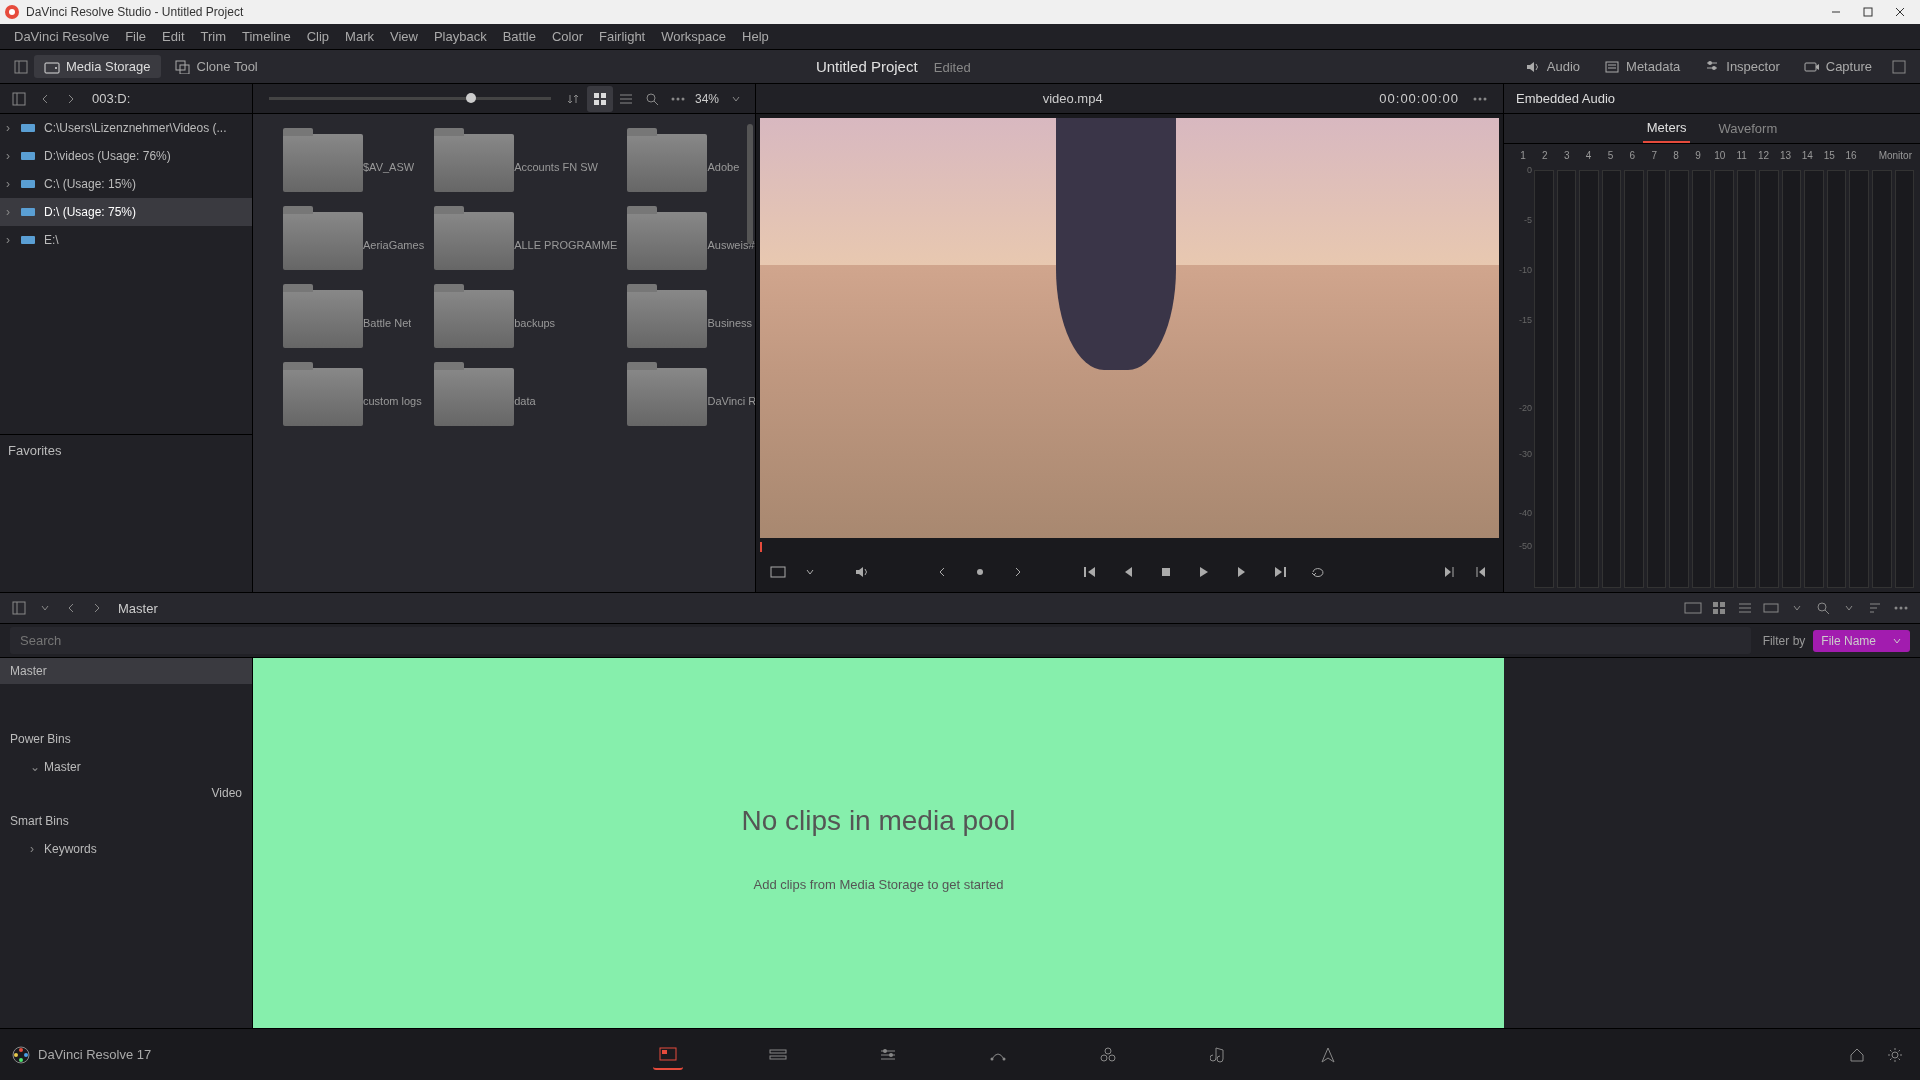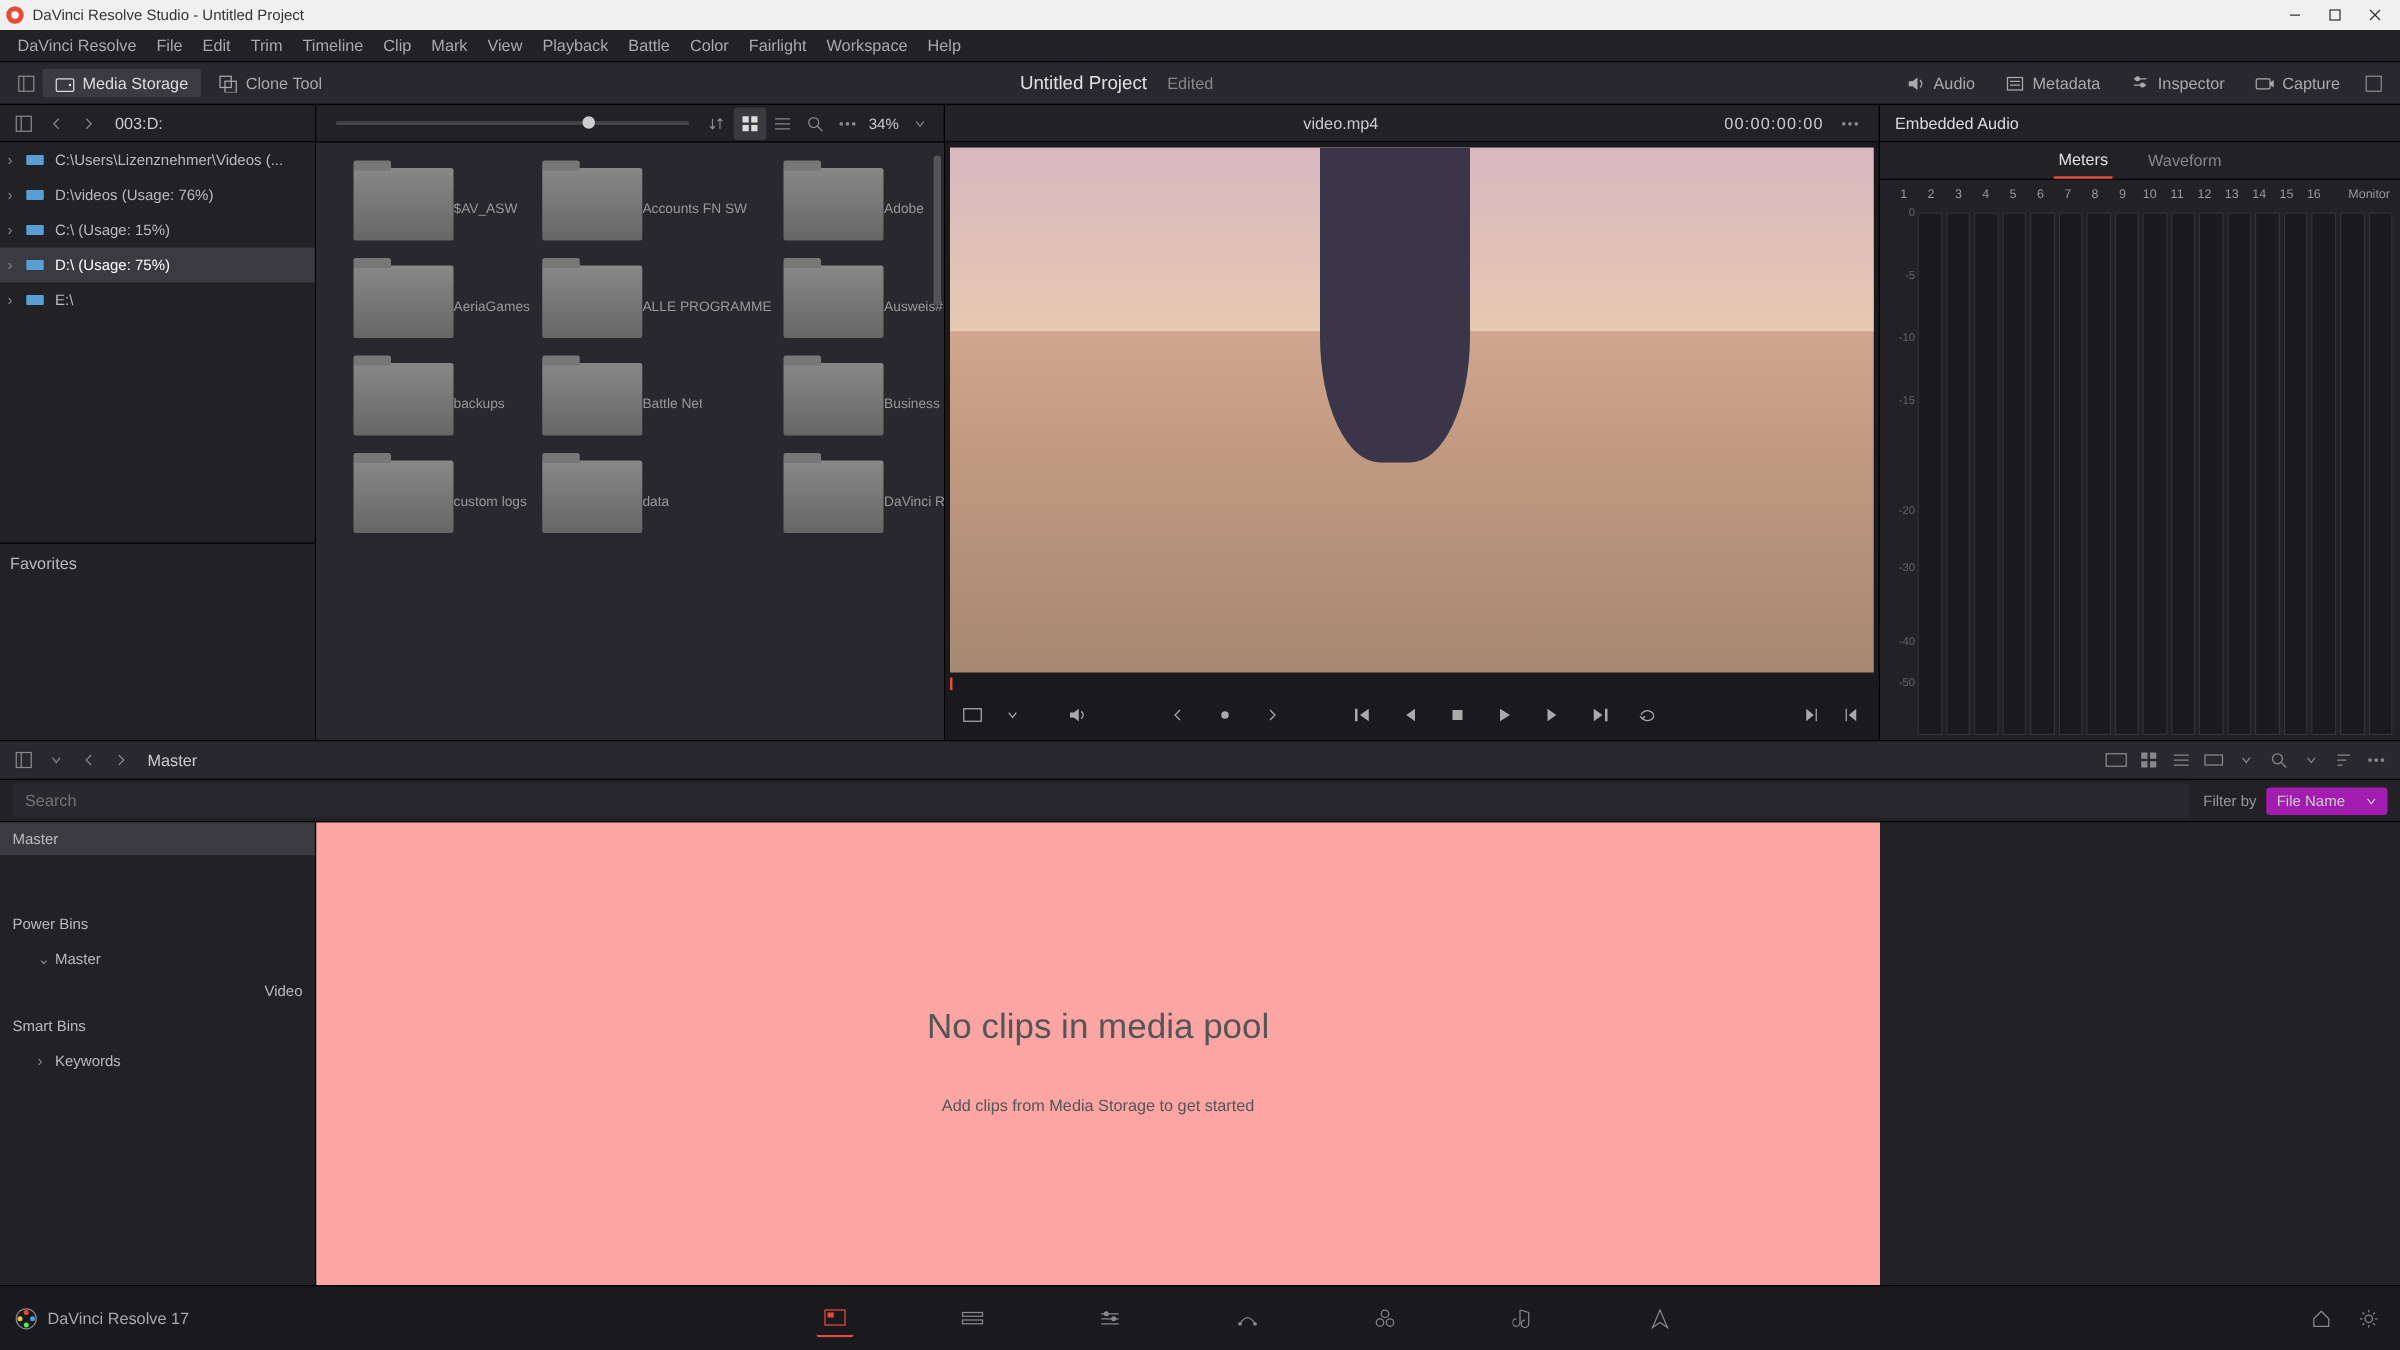--- a/index.html
+++ b/index.html
@@ -100,21 +100,21 @@
 .filter-select { background: #a21caf; color: #ccc; padding: 4px 8px; border-radius: 3px; font-size: 12px; display: flex; align-items: center; gap: 16px; }
 
 .pool-region { display: flex; height: 380px; }
 .pool-tree { width: 253px; background: #212126; border-right: 1px solid #000; }
 .bin-header { padding: 8px 10px; color: #bbb; font-size: 12px; }
 .bin-row { display: flex; align-items: center; height: 26px; padding: 0 10px; color: #bbb; font-size: 12px; }
 .bin-row.sel { background: #3a3a40; }
 .bin-row .arrow { width: 14px; color: #888; }
 .bin-row.indent { padding-left: 30px; }
 .bin-row.indent2 { padding-left: 44px; justify-content: flex-end; }
-.pool-empty { flex: 1; background: #fca5a5; display: flex; flex-direction: column; align-items: center; justify-content: center; }
+.pool-empty { flex: 1; background: #86efac; display: flex; flex-direction: column; align-items: center; justify-content: center; }
 .pool-empty .msg1 { font-size: 28px; color: #555; margin-bottom: 40px; }
 .pool-empty .msg2 { font-size: 13px; color: #555; }
 
 
 .bottom-nav { position: absolute; bottom: 0; left: 0; right: 0; height: 52px; background: #1a1a1e; display: flex; align-items: center; border-top: 1px solid #000; }
 .bottom-nav .bn-left { display: flex; align-items: center; padding: 0 12px; gap: 8px; color: #aaa; font-size: 13px; }
 .bottom-nav .bn-pages { flex: 1; display: flex; justify-content: center; gap: 80px; }
 .bottom-nav .bn-page { width: 30px; height: 30px; display: flex; align-items: center; justify-content: center; color: #888; border-radius: 3px; }
 .bottom-nav .bn-page.active { color: #e64b3c; border-bottom: 2px solid #e64b3c; }
 .bottom-nav .bn-right { display: flex; padding: 0 12px; gap: 12px; }
@@ -383,25 +383,25 @@
         <div class="folder-item">
           <div class="folder-icon"></div>
           <div class="folder-label">ALLE PROGRAMME</div>
         </div>
         <div class="folder-item">
           <div class="folder-icon"></div>
           <div class="folder-label">Ausweis#</div>
         </div>
         <div class="folder-item">
           <div class="folder-icon"></div>
+          <div class="folder-label">Battle Net</div>
+        </div>
+        <div class="folder-item">
+          <div class="folder-icon"></div>
           <div class="folder-label">backups</div>
-        </div>
-        <div class="folder-item">
-          <div class="folder-icon"></div>
-          <div class="folder-label">Battle Net</div>
         </div>
         <div class="folder-item">
           <div class="folder-icon"></div>
           <div class="folder-label">Business</div>
         </div>
         <div class="folder-item">
           <div class="folder-icon"></div>
           <div class="folder-label">custom logs</div>
         </div>
         <div class="folder-item">

